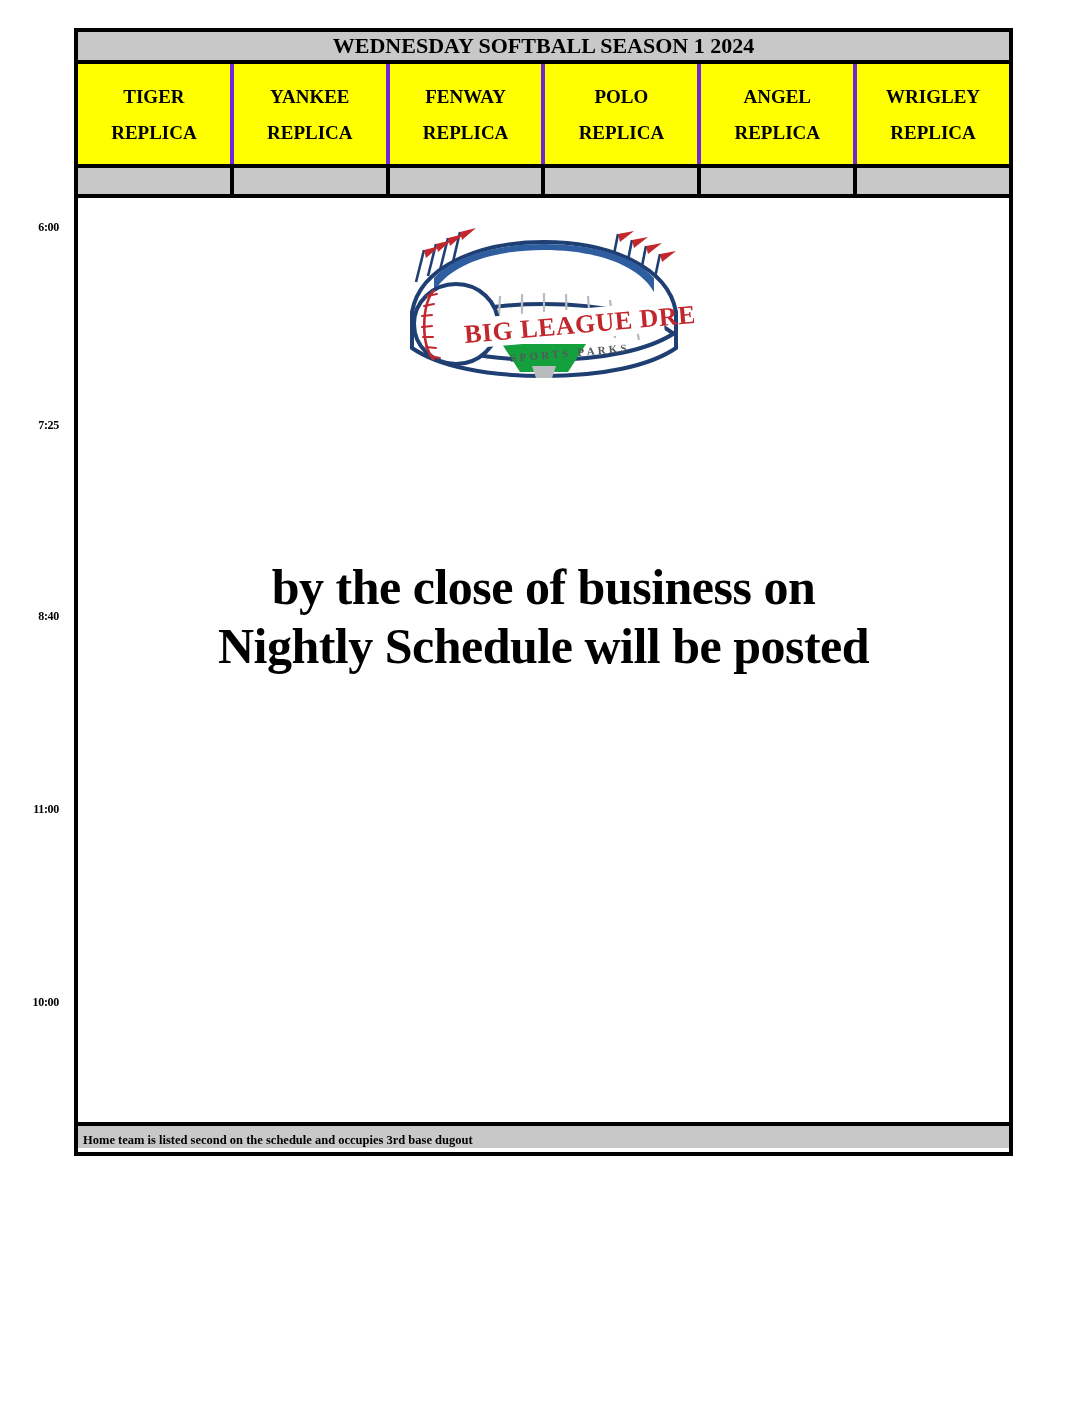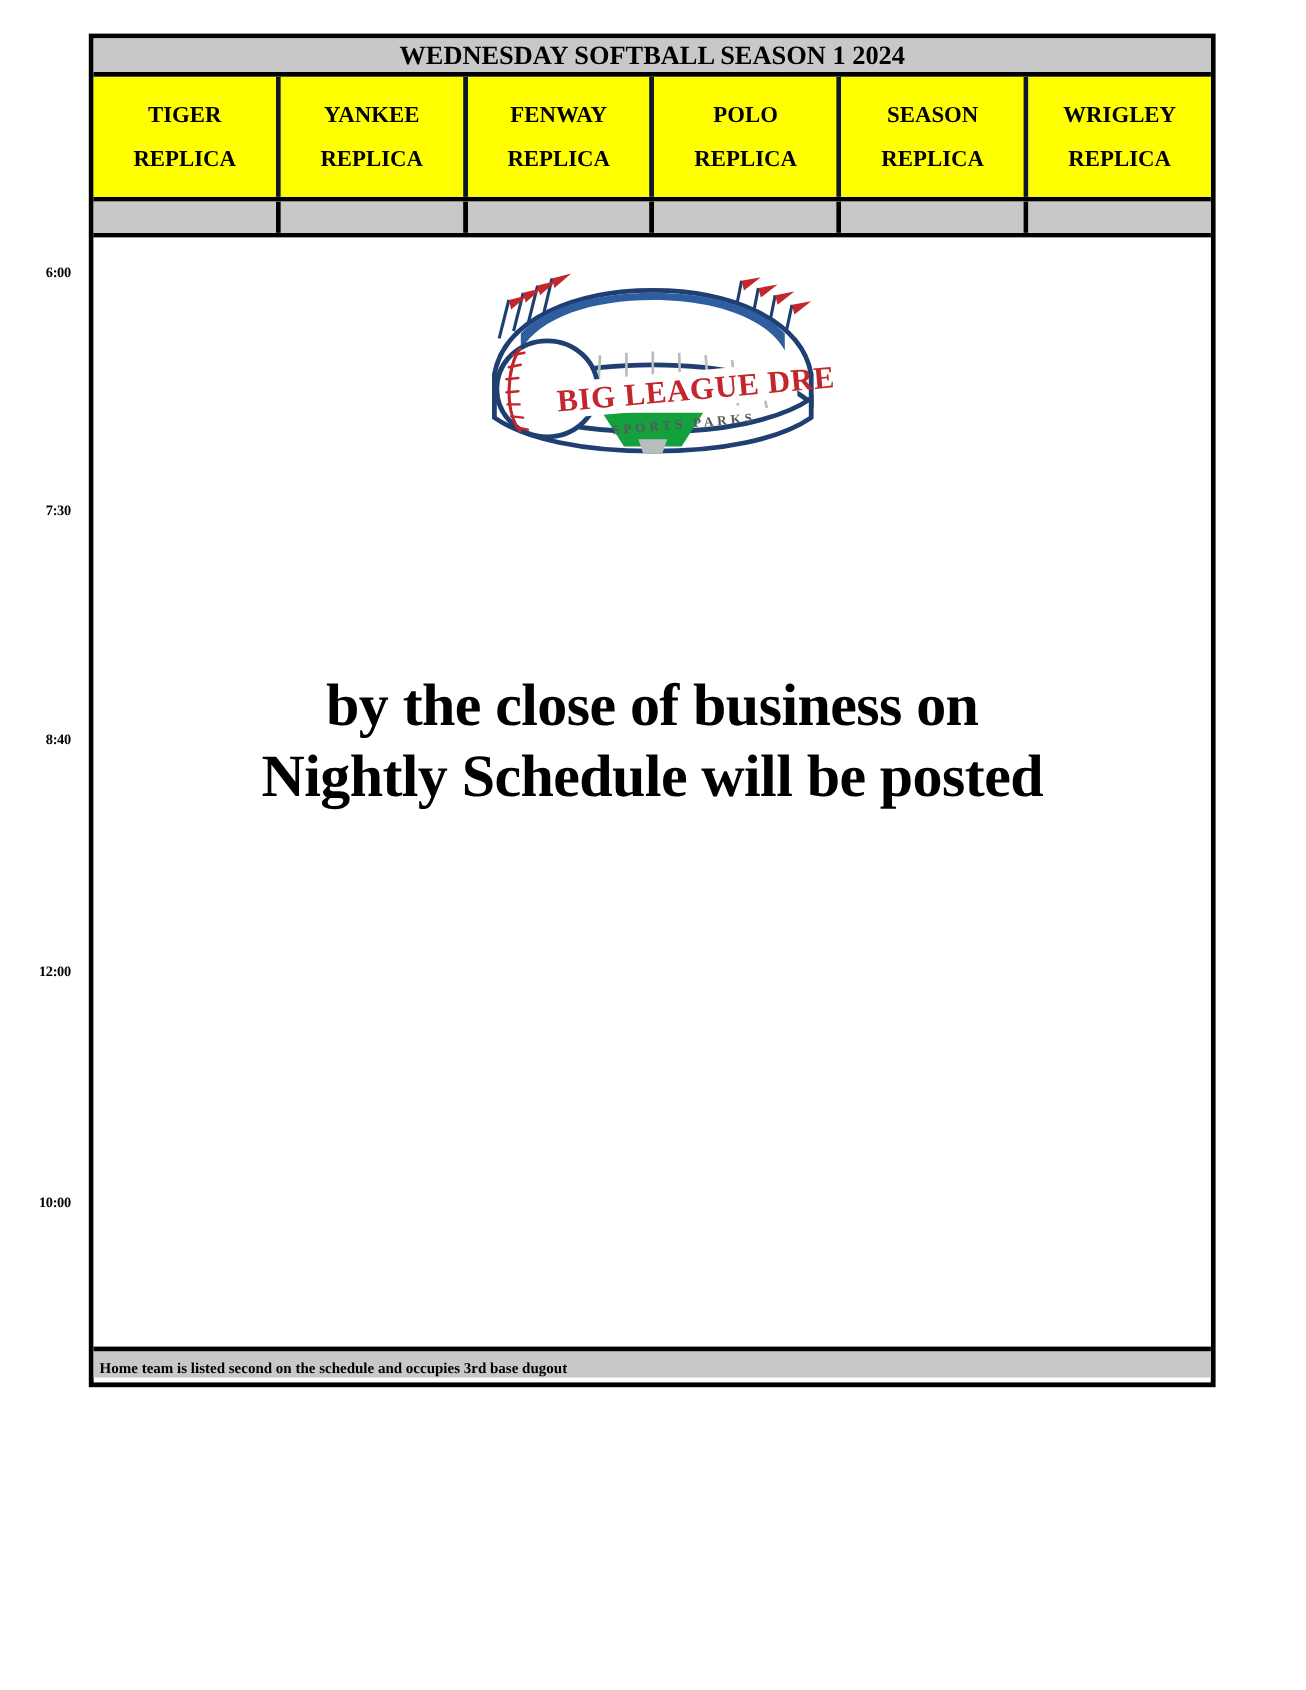--- a/index.html
+++ b/index.html
@@ -68,21 +68,21 @@
 
   
   #fields-row {
     display: flex;
     height: 100px;
     box-sizing: border-box;
   }
   .field-cell {
     flex: 1 1 0;
     background: #ffff00;
-    border-right: 4px solid #0f172a;
+    border-right: 4px solid #6d28d9;
     display: flex;
     flex-direction: column;
     align-items: center;
     justify-content: center;
     box-sizing: border-box;
     padding: 2px 0;
   }
   .field-cell:last-child { border-right: none; }
   .field-name, .field-sub {
     font-family: "Liberation Serif", "DejaVu Serif", serif;
@@ -161,23 +161,23 @@
     color: #000000;
     padding-left: 5px;
     white-space: nowrap;
   }
 </style>
 </head>
 <body>
 
 <div id="time-gutter">
   <div class="time-label" style="top:30px;">6:00</div>
-  <div class="time-label" style="top:228px;">7:30</div>
+  <div class="time-label" style="top:228px;">7:25</div>
   <div class="time-label" style="top:419px;">8:40</div>
-  <div class="time-label" style="top:612px;">12:00</div>
+  <div class="time-label" style="top:612px;">11:00</div>
   <div class="time-label" style="top:805px;">10:00</div>
 </div>
 
 <div id="schedule-board">
 
   <div id="title-row">
     <div id="board-title">WEDNESDAY SOFTBALL SEASON 1 2024</div>
   </div>
 
   <div id="fields-row">
@@ -191,21 +191,21 @@
     </div>
     <div class="field-cell">
       <span class="field-name">FENWAY</span>
       <span class="field-sub">REPLICA</span>
     </div>
     <div class="field-cell">
       <span class="field-name">POLO</span>
       <span class="field-sub">REPLICA</span>
     </div>
     <div class="field-cell">
-      <span class="field-name">SEASON</span>
+      <span class="field-name">ANGEL</span>
       <span class="field-sub">REPLICA</span>
     </div>
     <div class="field-cell">
       <span class="field-name">WRIGLEY</span>
       <span class="field-sub">REPLICA</span>
     </div>
   </div>
 
   <div id="subhead-row">
     <div class="subhead-cell"></div>

